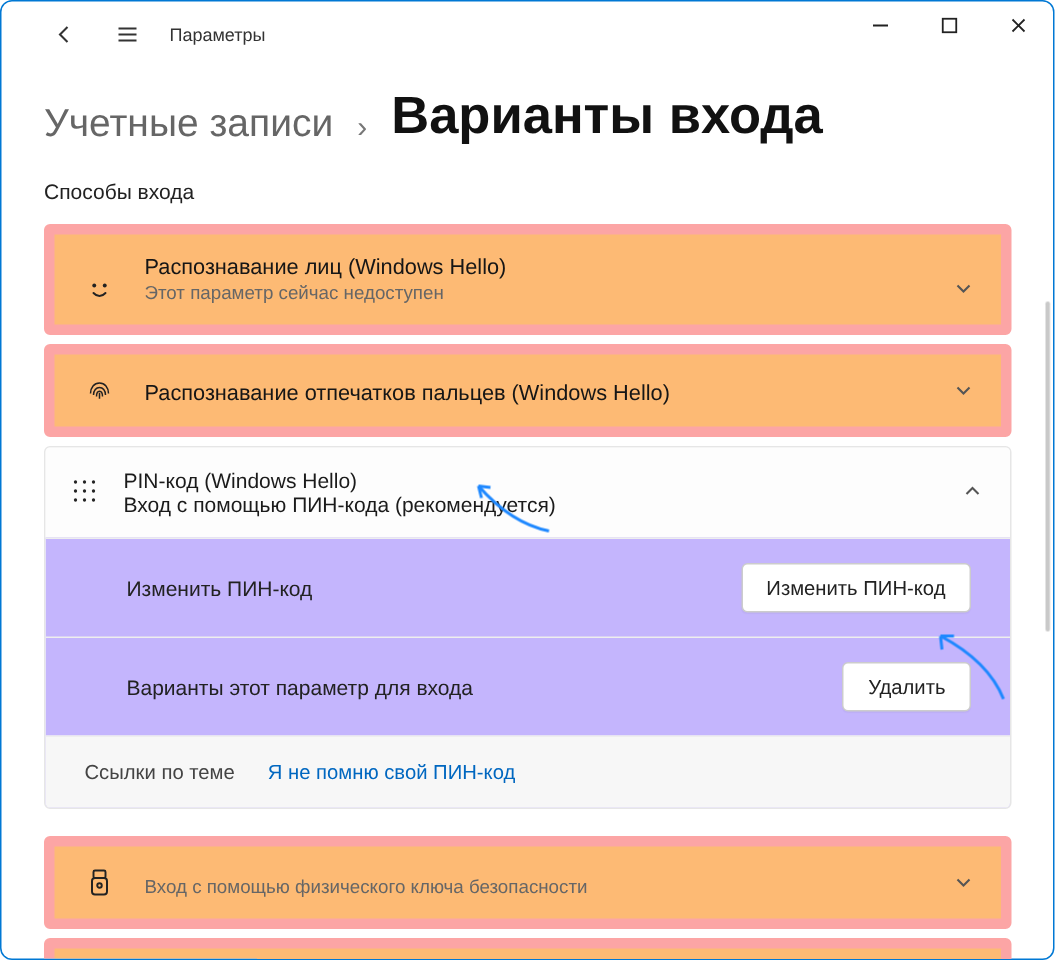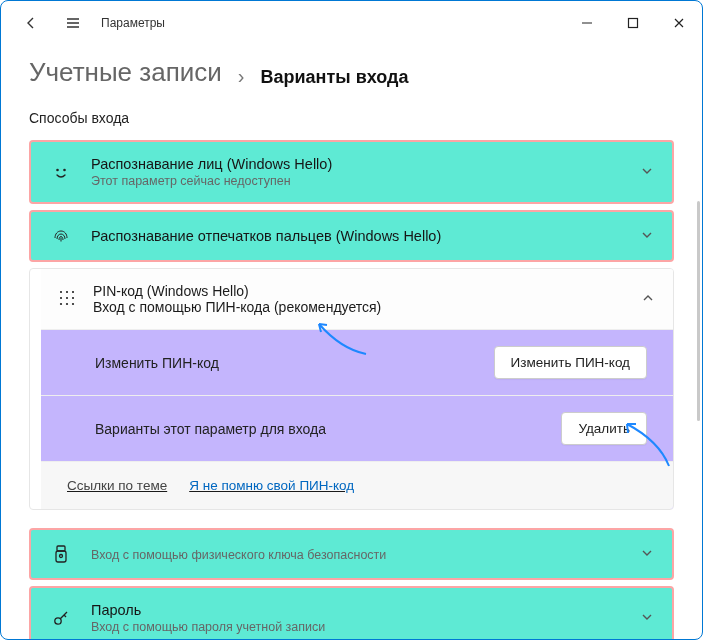--- a/index.html
+++ b/index.html
@@ -5,75 +5,74 @@
   * { box-sizing: border-box; margin: 0; padding: 0; }
   body {
     width: 703px; height: 640px;
     background: #fff;
     font-family: "Segoe UI", Arial, sans-serif;
     font-size: 14px; color: #1b1b1b;
     border: 1px solid #0078d4; border-radius: 8px;
     overflow: hidden; position: relative;
   }
   .titlebar {
-    height: 44px; display: flex; align-items: center;
-    padding-left: 12px;
+    height: 44px; display: flex; 
+    padding-left: 24px;
   }
   .tb-left { display: flex; align-items: center; gap: 6px; }
   .tb-btn { width: 36px; height: 36px; display:flex; align-items:center; justify-content:center; }
   .tb-title { font-size: 12px; color: #333; margin-left: 4px; }
   .win-controls { margin-left: auto; display:flex; }
   .wc { width: 46px; height: 32px; display:flex; align-items:center; justify-content:center; }
 
   .content { padding: 4px 28px 0 28px; height: calc(640px - 44px); overflow-y: auto; }
   .breadcrumb { display:flex; align-items: flex-end; gap: 16px; margin: 8px 0 22px 0; }
   .bc-parent { font-size: 26px; color: #666; font-weight: 400; }
   .bc-sep { font-size: 20px; color: #777; }
-  .bc-current { font-size: 18px; font-weight: 600; color: #111; }
+  .bc-current { font-size: 35px; font-weight: 600; color: #111; }
 
   .section-label { font-size: 14px; font-weight: 400; color: #222; margin-bottom: 14px; }
 
   .card {
-    border: 2px solid #fca5a5; border-radius: 4px;
-    background: #5eead4; margin-bottom: 6px;
-    display:flex; align-items:center;
+    border: 7px solid #fca5a5; border-radius: 4px;
+    background: #fdba74; margin-bottom: 6px;
+    display:flex; align-items:flex-end;
     padding: 14px 18px 14px 16px;
     gap: 16px;
   }
   .card .icon { width: 28px; display:flex; align-items:center; justify-content:center; color:#333; }
   .card .texts { flex:1; }
   .card .title { font-size: 14.5px; color: #161616; }
   .card .sub { font-size: 12.5px; color: #666; margin-top: 2px; }
   .chev { color:#555; }
 
   .expanded-group {
     border: 1px solid #e6e6e6; border-radius: 4px; margin-bottom: 18px;
     overflow: hidden;
-    padding-left: 11px;
   }
   .exp-header {
     display:flex; align-items:center; padding: 14px 18px 14px 16px; gap:16px;
     background:#fdfdfd;
   }
   .exp-header .texts{flex:1;}
   .exp-body { background:#c4b5fd; }
   .exp-row {
     display:flex; align-items:center; justify-content: space-between;
     padding: 16px 26px 16px 54px;
     border-top: 1px solid #eee;
   }
   .exp-row .label { font-size:14px; color:#222; }
   .btn {
     background:#fff; border:1px solid #ccc; border-radius:4px;
     padding: 8px 16px; font-size: 13.5px; color:#222;
     box-shadow: 0 1px 1px rgba(0,0,0,.04);
   }
   .links-row {
     display:flex; align-items:center; gap: 22px;
-    padding: 16px 26px; border-top:1px solid #eee; background:#f7f7f7;text-decoration:underline;
+    padding: 16px 26px; border-top:1px solid #eee; background:#f7f7f7;
   }
   .links-row .lk-label { font-size:13.5px; color:#444; }
   .links-row .link { font-size:13.5px; color:#0067c0; }
 
   
   .scrollhint { position:absolute; right:2px; top:200px; width:3px; height:220px; background:#c9c9c9; border-radius:2px; }
 
   
   .arrow { position:absolute; pointer-events:none; }
 </style>

